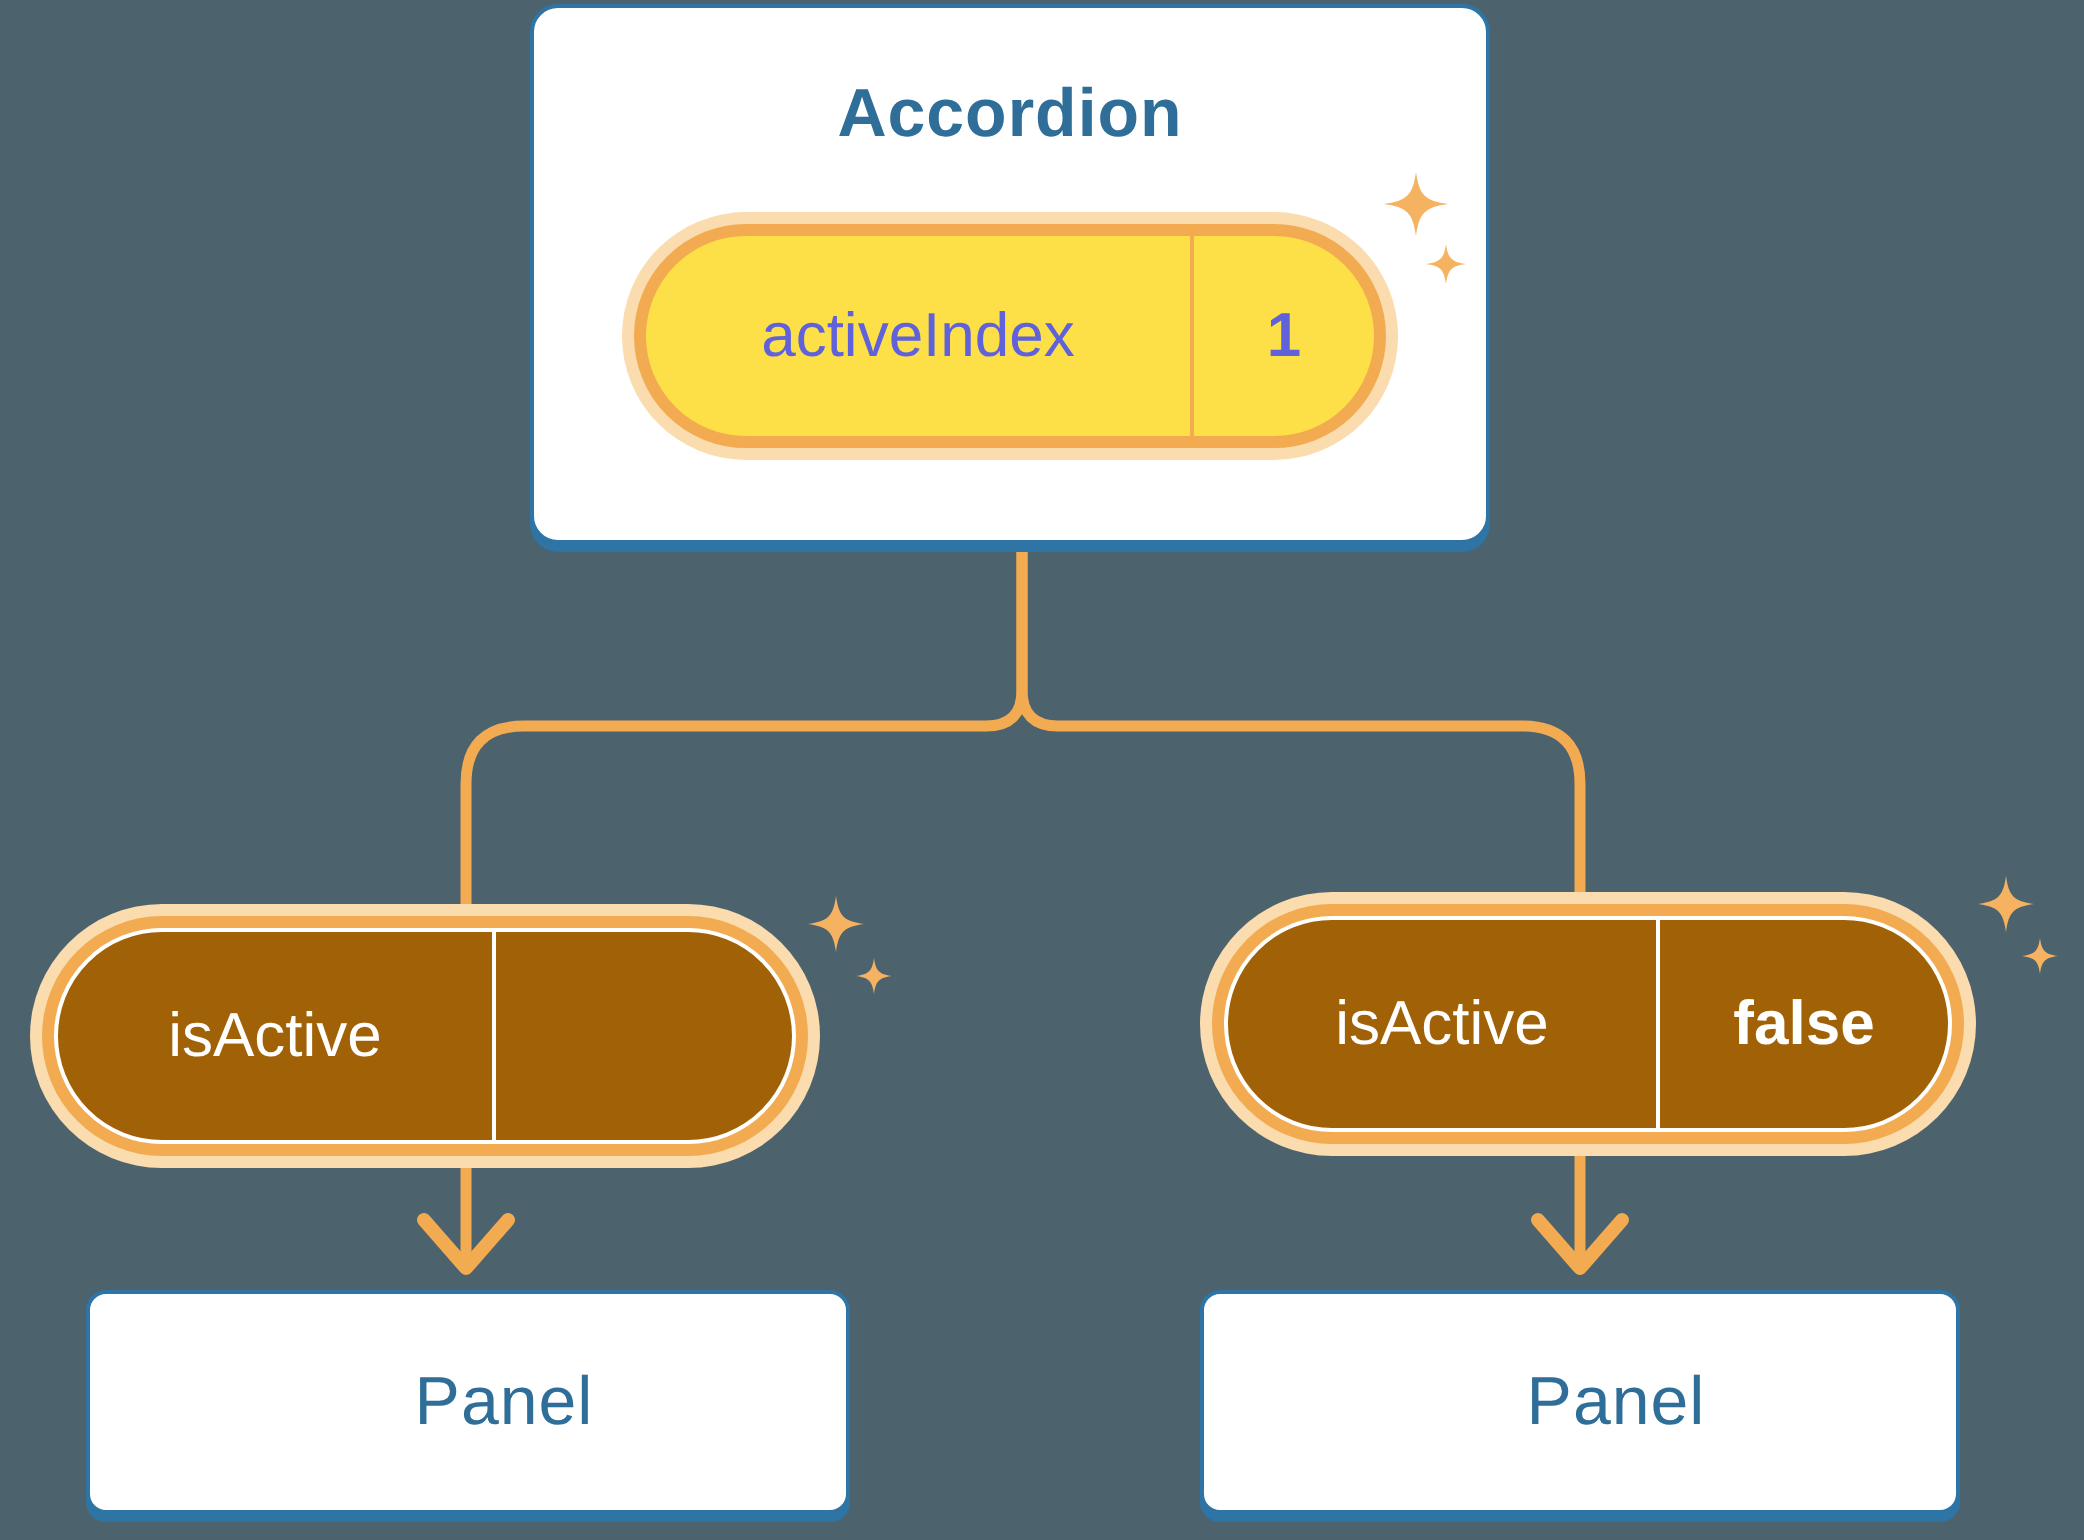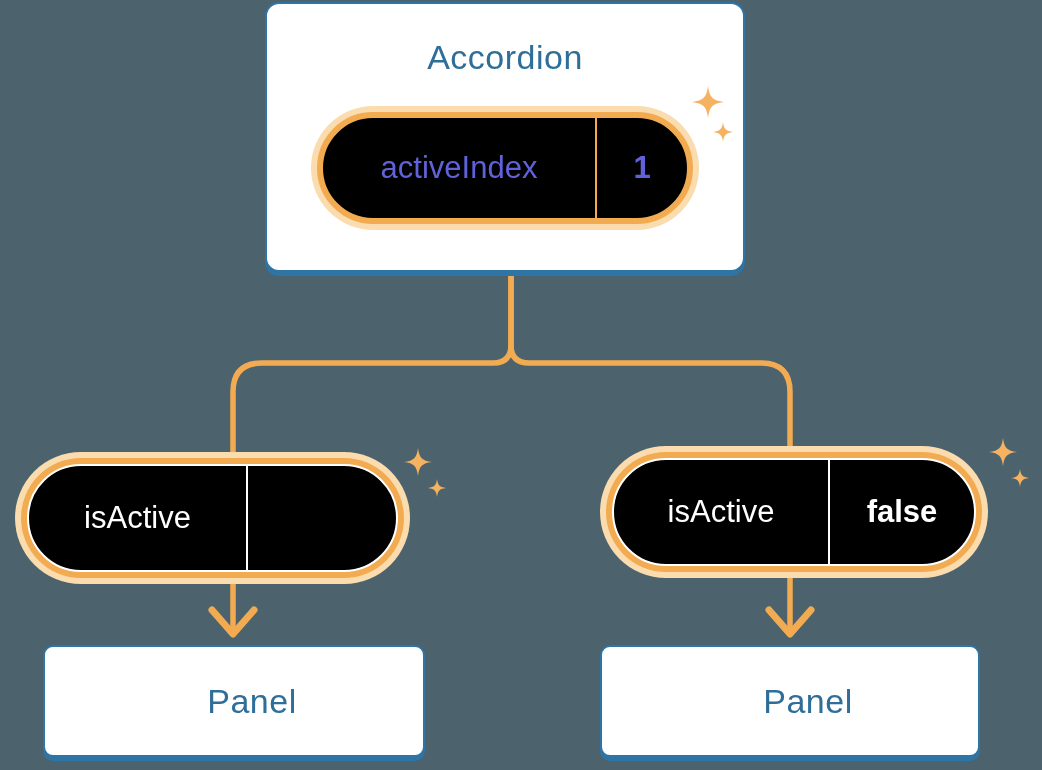--- a/index.html
+++ b/index.html
@@ -32,21 +32,21 @@
     left:265px;top:2px;
     width:480px;height:270px;
     border-radius:14px;
   }
   .box-title{
     position:absolute;
     left:0;right:0;
     top:34px;
     text-align:center;
     font-size:34px;
-    font-weight:400;
+    font-weight:700;
     color:#2f6e98;
     letter-spacing:.5px;
   }
   .panel-box{
     top:645px;
     height:112px;
     border-radius:10px;
     display:flex;
     align-items:center;
     justify-content:center;
@@ -72,32 +72,32 @@
     display:flex;
     align-items:center;
     justify-content:center;
   }
   .pill-divider{width:2px;}
   
   .pill-orange{
     left:317px;top:112px;
     width:376px;height:112px;
     border-radius:56px;
-    background:#000000;
+    background:#fde047;
     border:6px solid #f3ab52;
     box-shadow:0 0 0 6px #fadcae;
   }
   .pill-orange .pill-name{width:272px;font-size:31px;color:#6062db;}
   .pill-orange .pill-divider{background:#f3ab52;}
   .pill-orange .pill-value{flex:1;font-size:31px;font-weight:700;color:#6062db;}
   
   .pill-purple{
     height:108px;
     border-radius:54px;
-    background:#000000;
+    background:#a16207;
     border:2px solid #ffffff;
     box-shadow:0 0 0 6px #f3ab52,0 0 0 12px #fadcae;
   }
   .pill-purple .pill-name{font-size:31px;color:#ffffff;}
   .pill-purple .pill-divider{background:#ffffff;}
   .pill-purple .pill-value{flex:1;font-size:31px;font-weight:700;color:#ffffff;}
   .pill-isactive-left{left:27px;top:464px;width:371px;}
   .pill-isactive-left .pill-name{width:217px;}
   .pill-isactive-right{left:612px;top:458px;width:364px;}
   .pill-isactive-right .pill-name{width:214px;}

